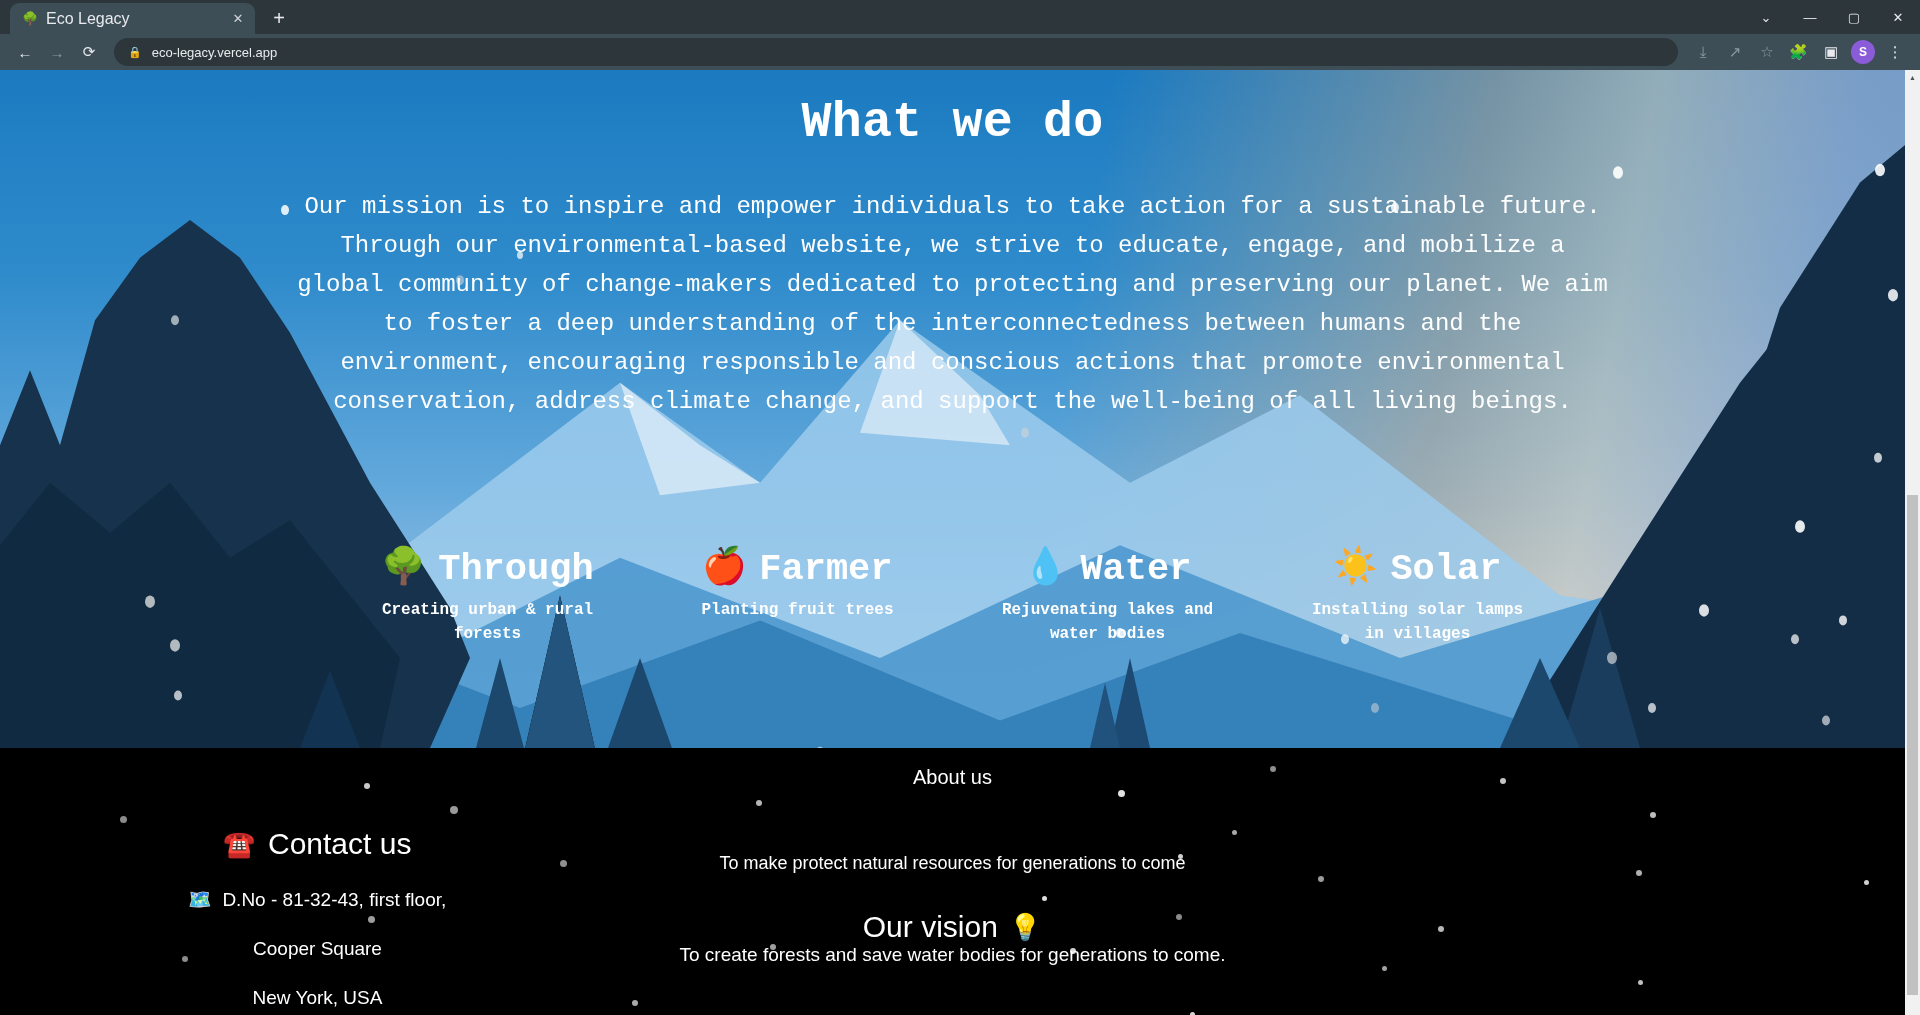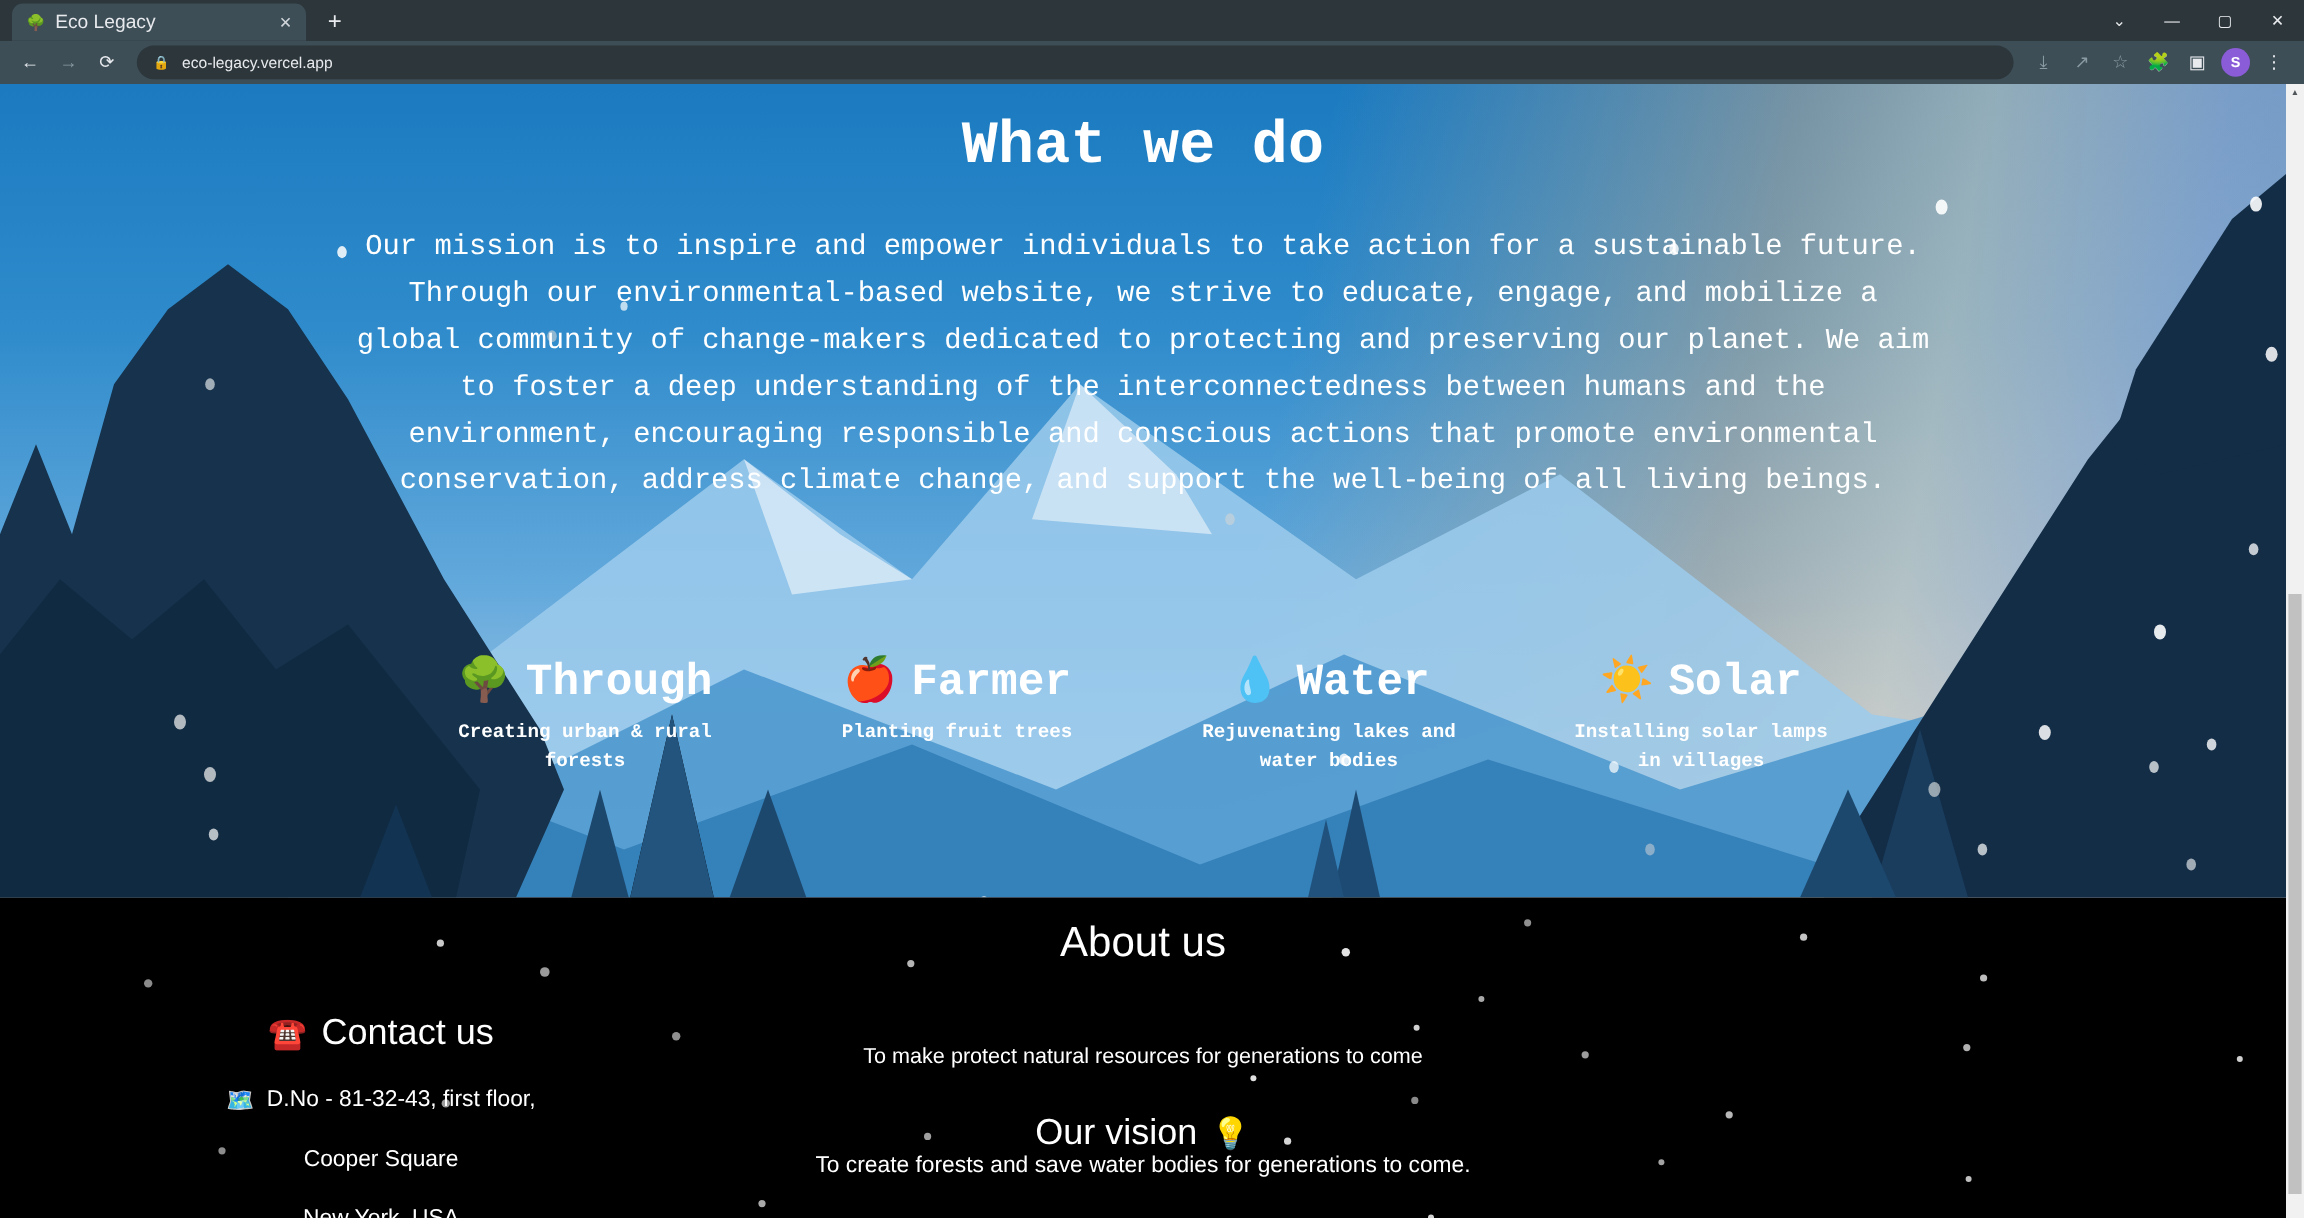--- a/index.html
+++ b/index.html
@@ -115,21 +115,21 @@
     color: #ffffff; font-size: 16px; font-weight: bold; line-height: 24px;
     text-align: center; margin-top: 8px; width: 230px;
   }
 
   
   .about {
     position: relative; background: #000000; min-height: 420px;
     padding-top: 18px; overflow: hidden;
   }
   .about-title {
-    color: #ffffff; font-size: 35px; font-weight: 400; text-align: center;
+    color: #ffffff; font-size: 20px; font-weight: 400; text-align: center;
     position: relative; z-index: 3;
   }
   .about-grid {
     position: relative; z-index: 3; display: flex; margin-top: 38px;
   }
   .about-col { flex: 1; text-align: center; }
   .col-head {
     color: #ffffff; font-size: 30px; font-weight: 400;
     display: flex; align-items: center; justify-content: center; gap: 12px;
   }

